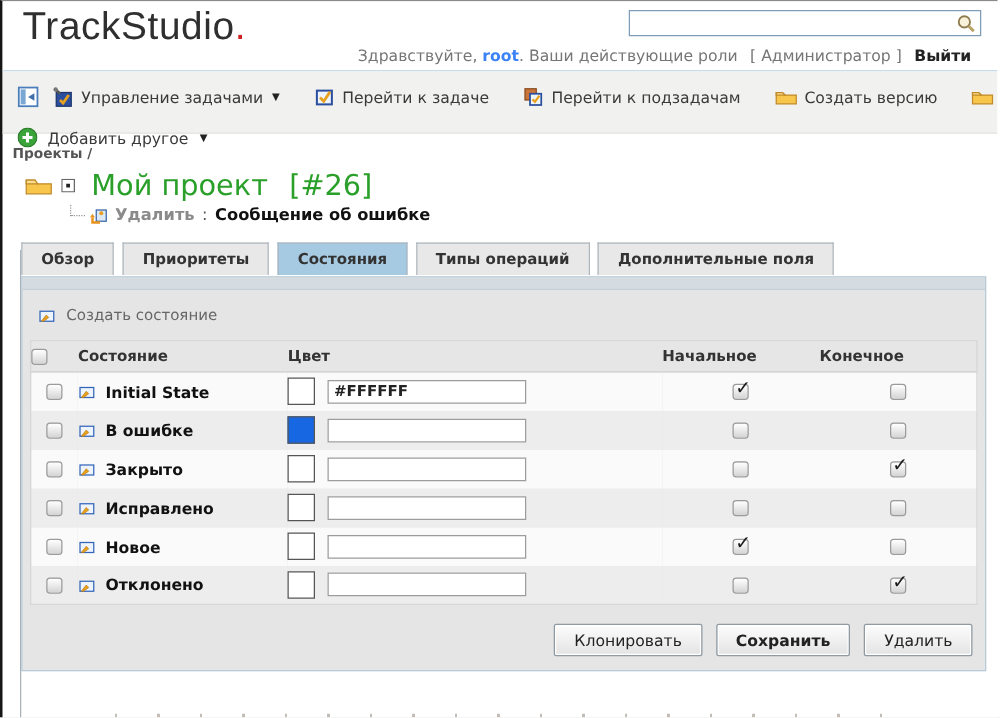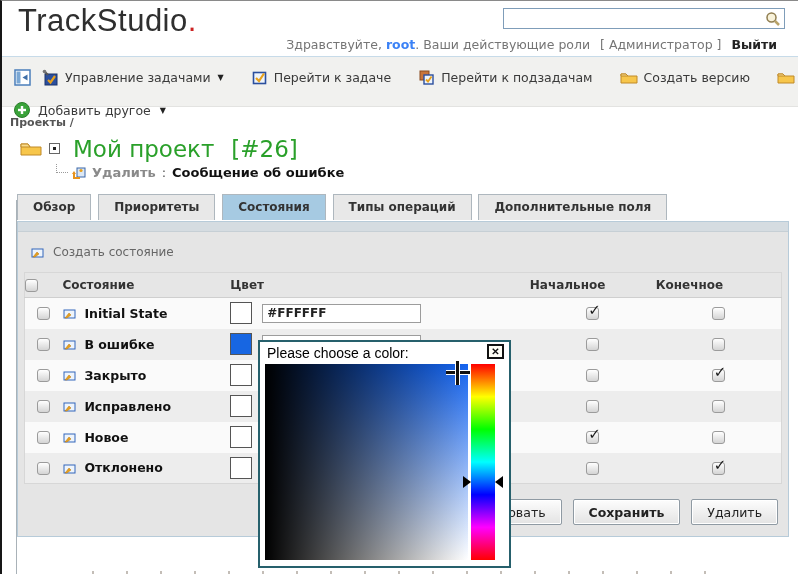--- a/index.html
+++ b/index.html
@@ -424,30 +424,15 @@
     </tbody>
       </table>
 
     <div class="btnrow">
       <button class="btn">Клонировать</button>
       <button class="btn primary">Сохранить</button>
       <button class="btn">Удалить</button>
     </div>
   </div>
 
-  <div class="picker">
-    <div class="picker-title">
-      <span>Please choose a color:</span>
-      <span class="picker-close">✕</span>
-    </div>
-    <div class="picker-body">
-      <div class="svsquare">
-        <span class="cross"></span>
-      </div>
-      <div class="huebar">
-        <span class="arrowL"></span>
-        <span class="arrowR"></span>
-      </div>
-    </div>
-  </div>
 
   <div class="footerclip"></div>
 </div>
 
 </body></html>

